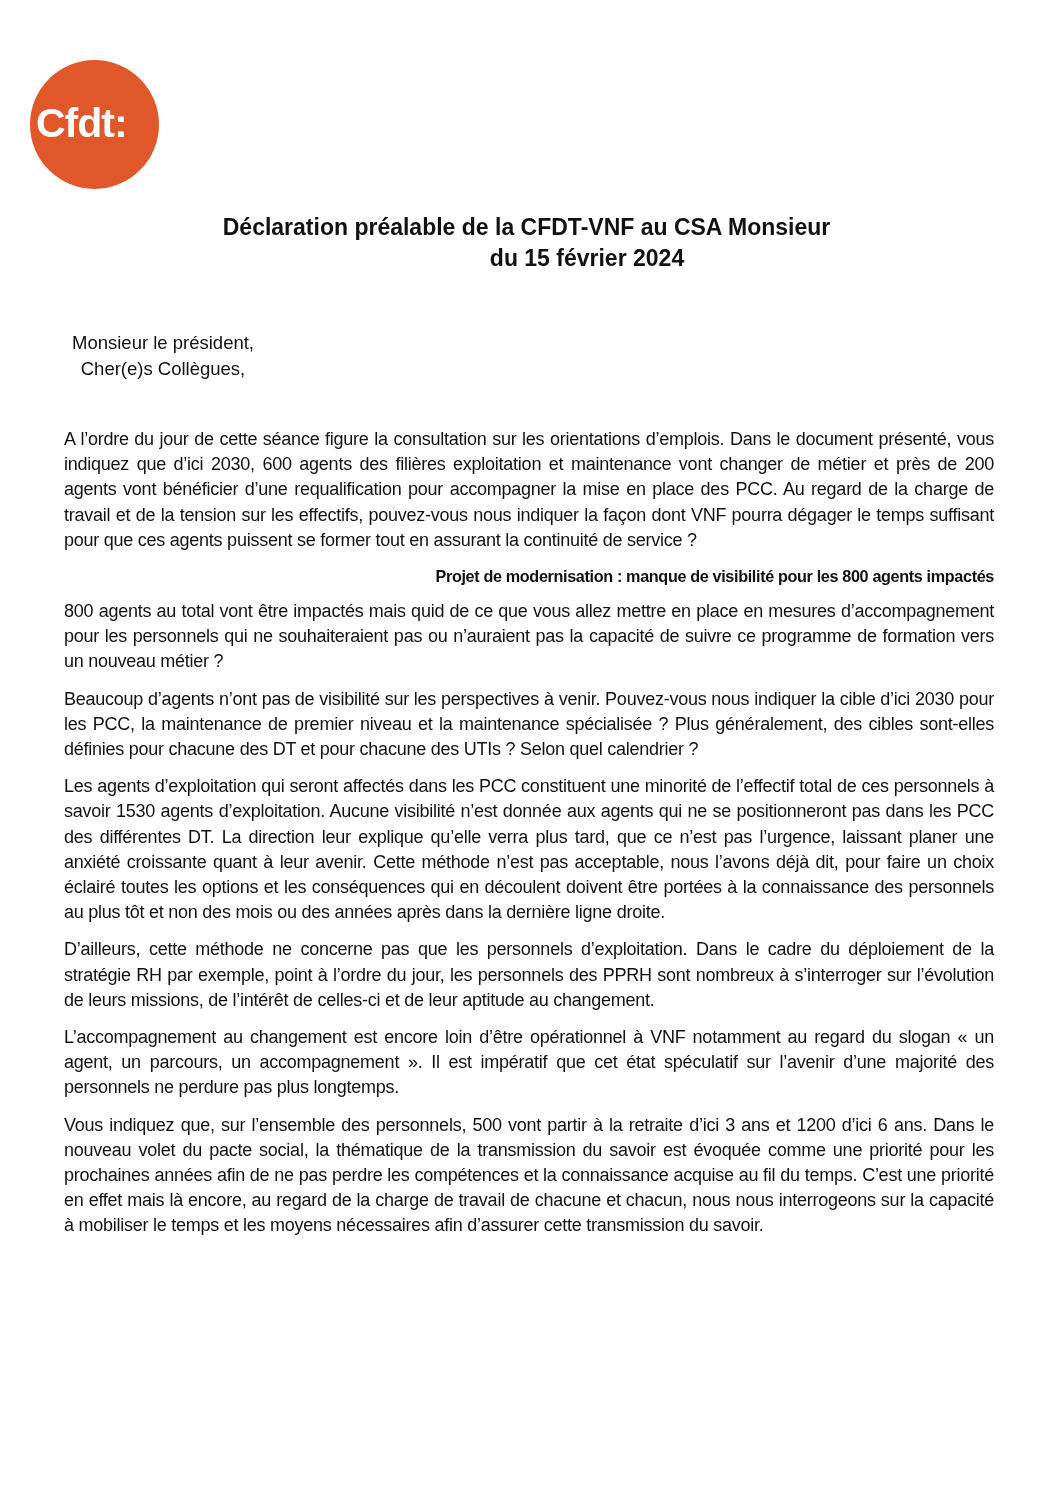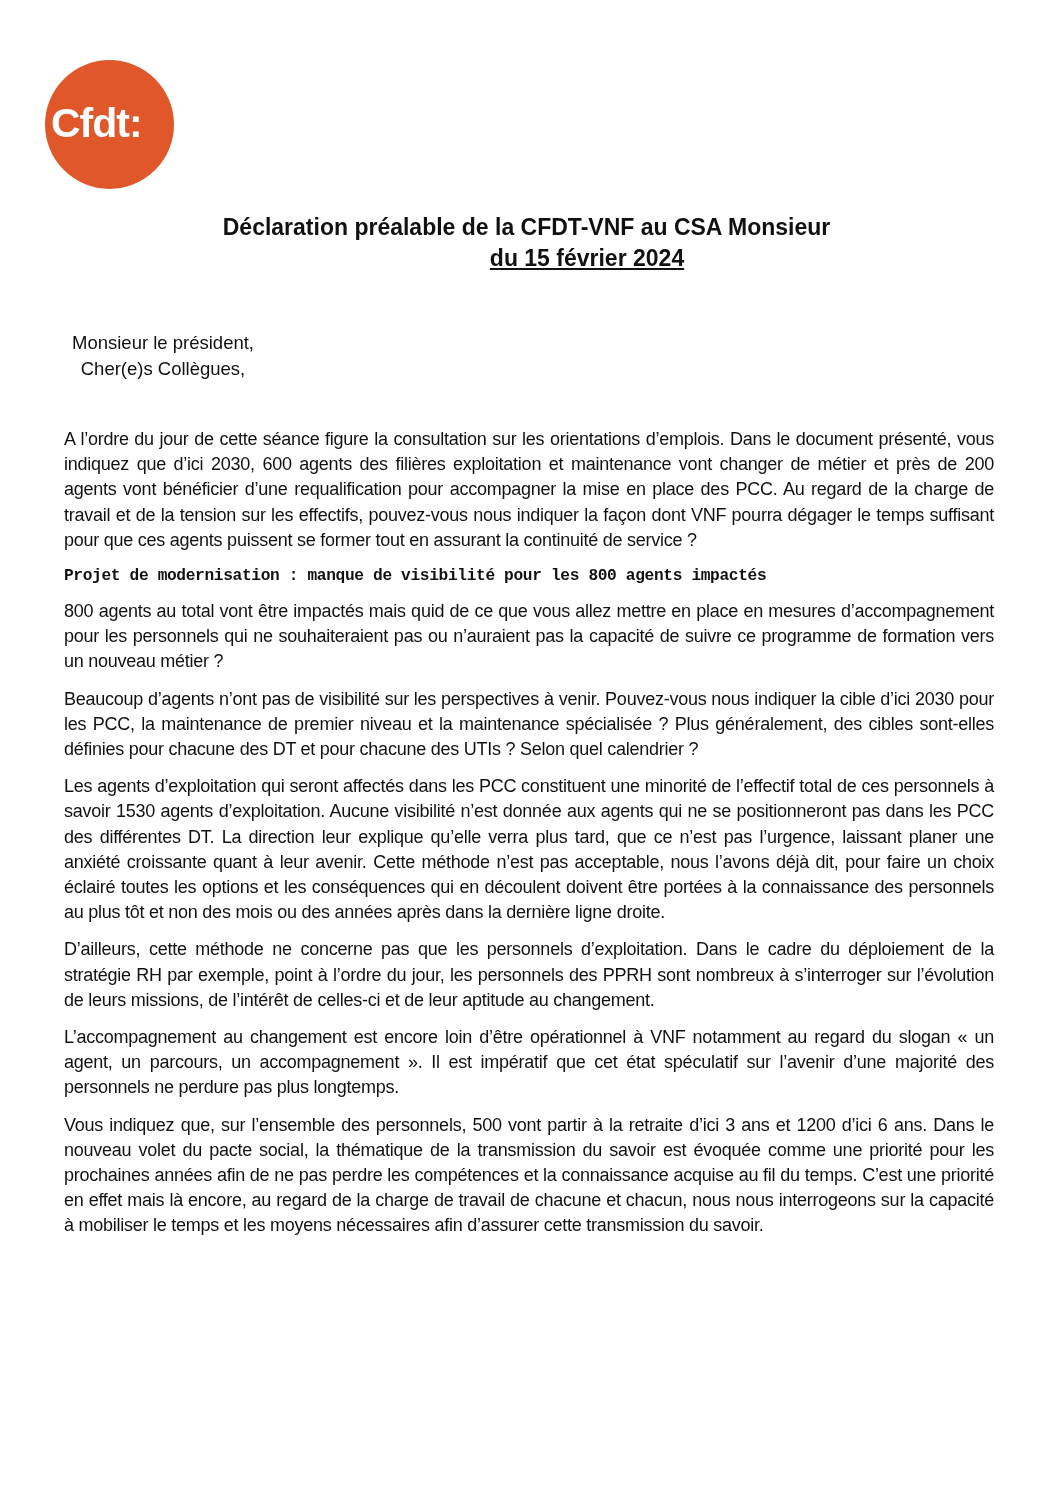--- a/index.html
+++ b/index.html
@@ -1,39 +1,39 @@
 <!DOCTYPE html>
 <html><head>
 <meta charset="utf-8">
 <style>
   html, body { margin: 0; padding: 0; background: #ffffff; }
   body { width: 1058px; height: 1497px; position: relative; overflow: hidden;
          font-family: "Liberation Sans", "DejaVu Sans", sans-serif; color: #111; }
-  .logo { position: absolute; left: 45px; top: 60px; width: 300px; height: 130px; }
+  .logo { position: absolute; left: 30px; top: 60px; width: 300px; height: 130px; }
   .logo-circle { position: absolute; left: 0; top: 0; width: 129px; height: 129px;
                  border-radius: 50%; background: #e0582a; }
   .logo-mark { position: absolute; left: 6px; top: 38px; width: 124px; text-align: left;
                color: #fff; font-weight: bold; font-size: 41px; letter-spacing: -1px;
                font-family: "Liberation Sans", sans-serif; line-height: 50px; }
   .logo-text { position: absolute; left: 136px; top: 34px; color: #c85a2c;
                font-weight: bold; font-size: 20.5px; line-height: 26px;
                font-family: "Liberation Sans", sans-serif; }
   .title { position: absolute; left: 0; top: 212px; width: 1058px; text-align: center;
            font-weight: bold; font-size: 23px; line-height: 31px;
            font-family: "Liberation Sans", sans-serif; }
   .title .l1 { display: block; padding-right: 5px; }
-  .title .l2 { display: block; padding-left: 116px; text-decoration: underline; }
+  .title .l2 { display: block; padding-left: 116px; }
   .salutation { position: absolute; left: 72px; top: 330px; font-size: 18.5px; line-height: 26px;
                 font-family: "Liberation Sans", sans-serif; text-align: center; }
   .salutation div { display: block; }
   .body { position: absolute; left: 64px; top: 427px; width: 930px; }
   .p { font-size: 18px; line-height: 25.2px; text-align: justify; margin: 0 0 12px 0;
        font-family: "Liberation Sans Narrow", "Liberation Sans", sans-serif; letter-spacing: -0.25px; }
-  .h { font-weight: bold; font-size: 16.2px; line-height: 22px; text-align: left; margin: 0 0 12px 0;
-       font-family: Liberation Mono, monospace; letter-spacing: -0.35px; }
+  .h { font-weight: bold; font-size: 16.2px; line-height: 22px; text-align: right; margin: 0 0 12px 0;
+       font-family: Liberation Sans, sans-serif; letter-spacing: -0.35px; }
 </style>
 </head>
 <body>
 
 <div class="logo">
   <div class="logo-circle">
     <div class="logo-mark">Cfdt:</div>
   </div>
 </div>
 

